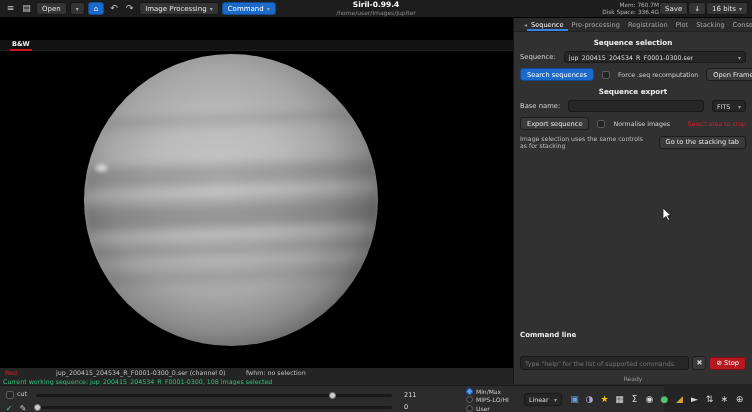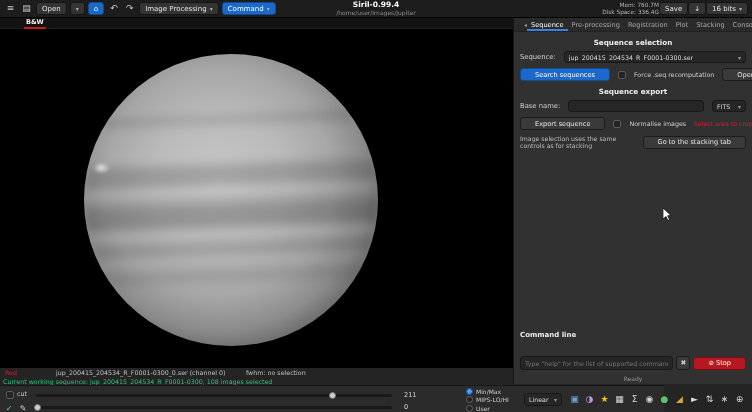--- a/index.html
+++ b/index.html
@@ -22,21 +22,21 @@
   .tb-center { position:absolute; left:50%; transform:translateX(-50%);
     text-align:center; top:1px; line-height:1.15; }
   .tb-title { font-size:7.5px; font-weight:bold; color:#fff; }
   .tb-sub { font-size:6px; color:#8a8a8a; }
   .tb-right { margin-left:auto; display:flex; align-items:center; }
   .tb-meminfo { text-align:right; font-size:5.8px; color:#b5b5b5; line-height:1.2; }
   
   .image-area { position:absolute; left:0; top:18px; width:513px; height:350px;
     background:#000; overflow:hidden; }
   .channel-strip { height:11px; background:#121212; border-bottom:1px solid #1f1f1f;
-    display:flex; align-items:center; padding:0 24px; }
+    display:flex; align-items:center; padding:0 10px;margin-top:22px; }
   .channel-tab { font-size:6.5px; color:#f0f0f0; font-weight:bold;
     border-bottom:2px solid #d01818; padding:0 2px 1px 2px; }
   .planet { position:absolute; left:84px; top:36px; width:294px; height:292px;
     border-radius:50%;
     background: radial-gradient(circle at 46% 44%,
       #c7c7c7 0%, #bababa 30%, #a7a7a7 50%, #8b8b8b 65%,
       #606060 78%, #343434 88%, #0c0c0c 98%);
     filter: blur(0.6px); }
   .planet .bands { position:absolute; inset:0; border-radius:50%;
     background: linear-gradient(178deg,
@@ -71,21 +71,21 @@
   .row { display:flex; align-items:center; gap:8px; padding:0 6px; margin-bottom:5px;
     font-size:6.8px; }
   .lbl { color:#cfcfcf; white-space:nowrap; }
   .combo { flex:1; background:#262626; border:1px solid #191919; border-radius:3px;
     height:12px; display:flex; align-items:center; justify-content:space-between;
     padding:0 4px; font-size:6.3px; color:#ddd; min-width:0; }
   .combo .val { overflow:hidden; text-overflow:ellipsis; white-space:nowrap; }
   .combo .caret { font-size:6px; color:#999; margin-left:3px; }
   .combo.small { flex:0 0 34px; }
   .btn { background:#3a3a3a; border:1px solid #1c1c1c; border-radius:3px;
-    height:13px; padding:0 14px; font-size:6.6px; color:#e6e6e6;
+    height:13px; padding:0 6px; font-size:6.6px; color:#e6e6e6;
     display:inline-flex; align-items:center; gap:2px; white-space:nowrap; }
   .btn.blue { background:#1b6acb; border-color:#124a8f; color:#fff; }
   .btn.red { background:#b5181f; border-color:#7d0d12; color:#fff; }
   .cb { width:8px; height:8px; background:#242424; border:1px solid #5a5a5a;
     border-radius:2px; flex:0 0 8px; }
   .cb-lbl { font-size:6.3px; color:#cfcfcf; white-space:nowrap; }
   .input { background:#262626; border:1px solid #191919; border-radius:3px;
     height:12px; color:#ddd; font-size:6.3px; padding:0 4px;
     font-family:"DejaVu Sans",sans-serif; }
   .red-hint { color:#e01b24; font-size:6.2px; margin-left:auto; white-space:nowrap; }

